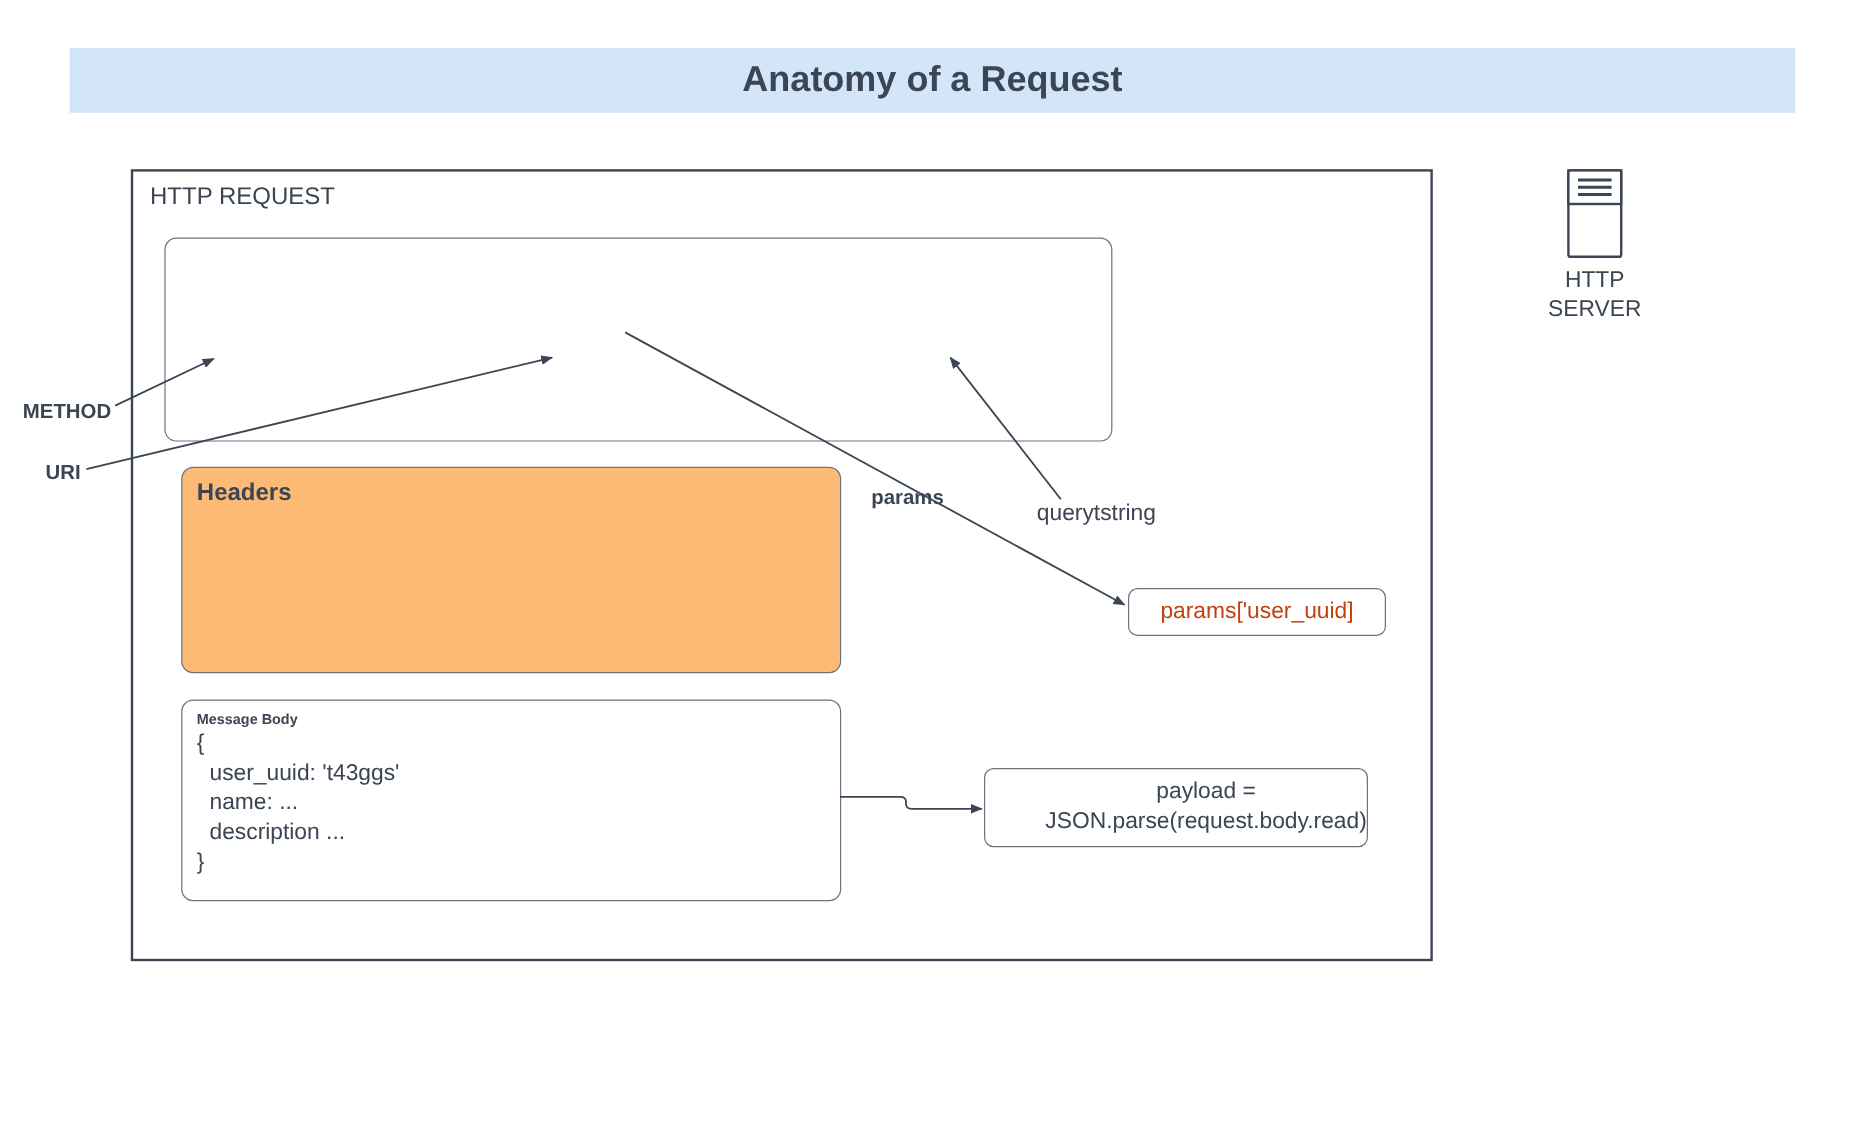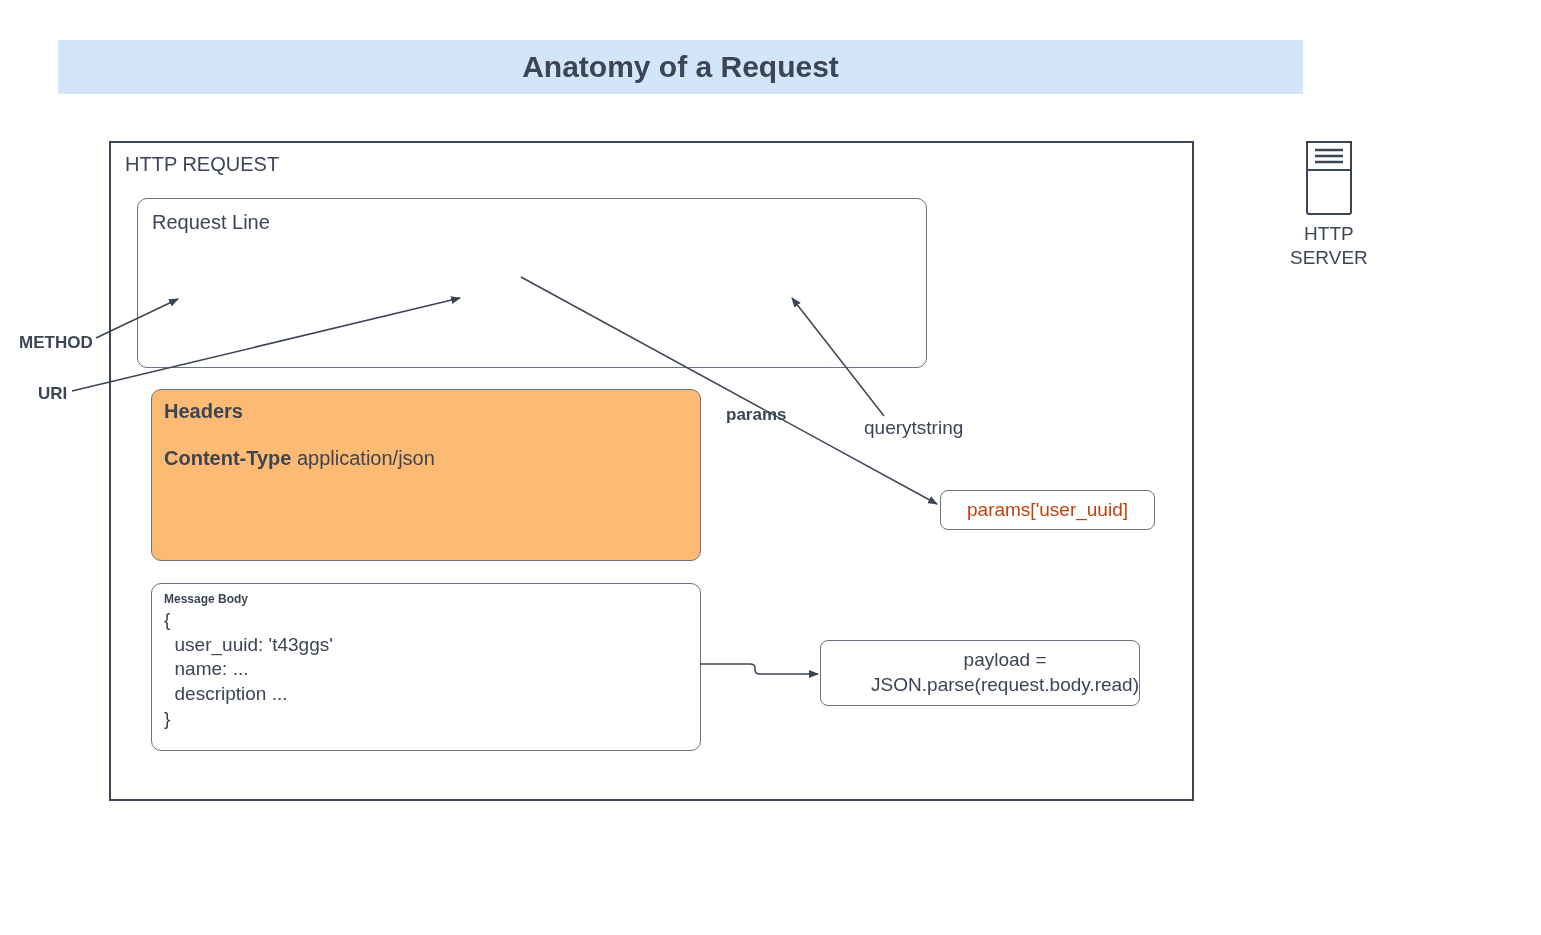--- a/index.html
+++ b/index.html
@@ -8,21 +8,21 @@
       background: #ffffff;
       width: 1541px;
       height: 935px;
       position: relative;
       color: #3c4554;
     }
     .title-bar {
       position: absolute;
       top: 40px;
       left: 58px;
-      width: 1245px;
+      width: 1438px;
       height: 54px;
       background: #d2e5f9;
       display: flex;
       align-items: center;
       justify-content: center;
     }
     .title-bar h1 {
       font-size: 30px;
       font-weight: bold;
       color: #3c4554;
@@ -182,29 +182,24 @@
 <body>
 
 <div class="title-bar">
   <h1>Anatomy of a Request</h1>
 </div>
 
 <div class="http-request-box">
   <div class="http-request-label">HTTP REQUEST</div>
 
   <div class="request-line-box">
-    <div class="request-line-label">Request Line</div>
   </div>
 
   <div class="headers-box">
     <div class="headers-label">Headers</div>
-    <div class="headers-content">
-      <span class="ct-key">Content-Type</span>
-      <span>application/json</span>
-    </div>
   </div>
 
   <div class="body-box">
     <div class="body-label">Message Body</div>
     <div class="body-content">{
   user_uuid: 't43ggs'
   name: ...
   description ...
 }</div>
   </div>

